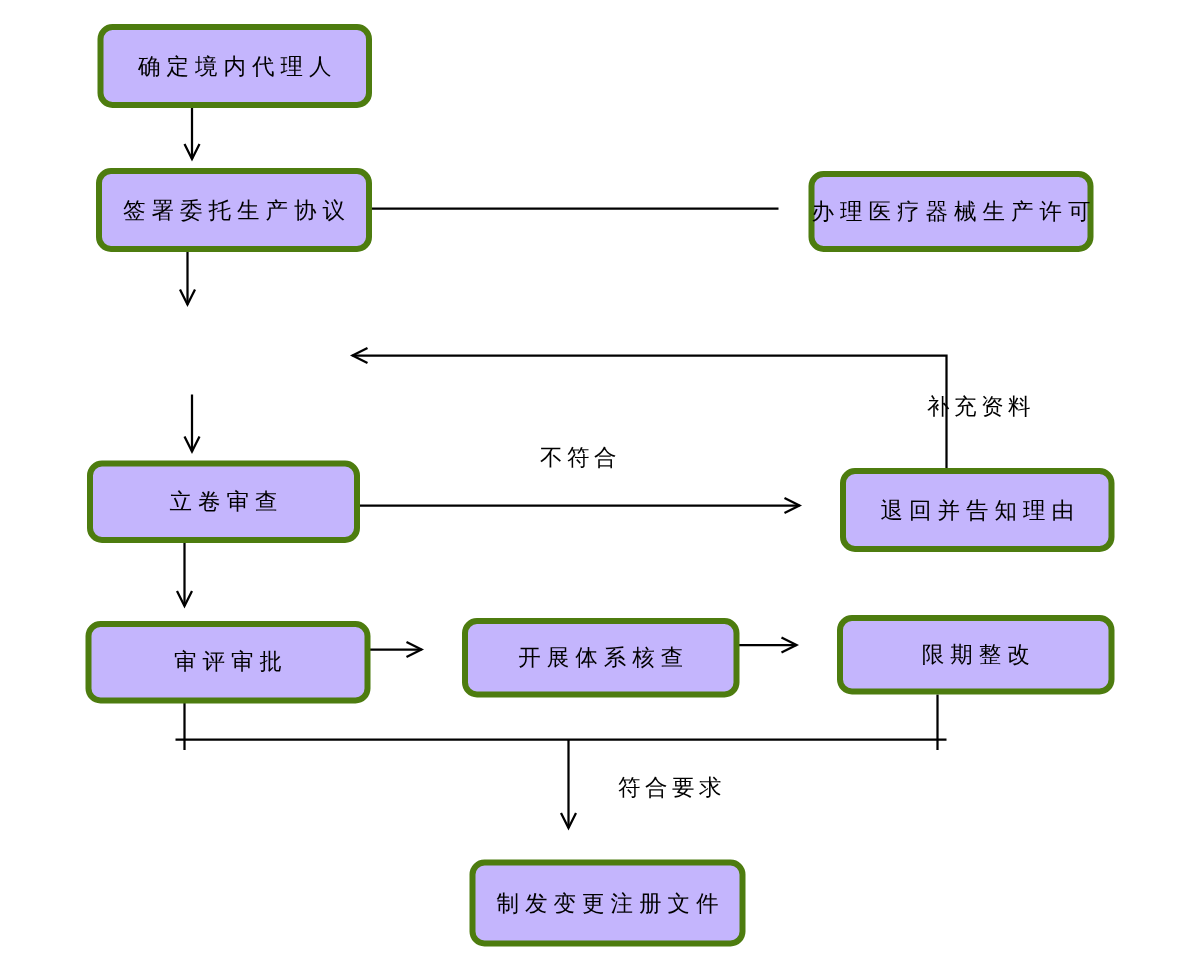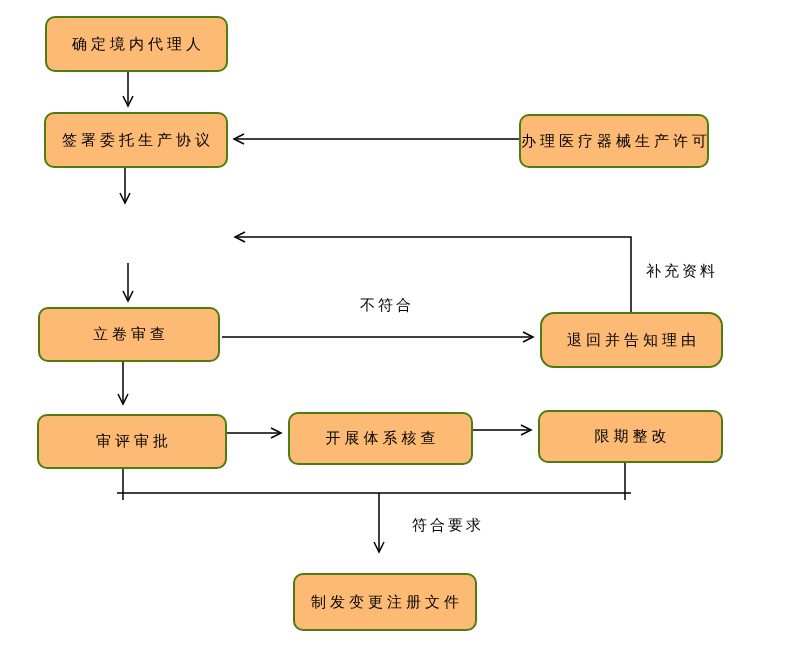--- a/index.html
+++ b/index.html
@@ -12,31 +12,32 @@
     overflow: hidden;
   }
   svg.connectors {
     position: absolute;
     left: 0; top: 0;
     width: 794px; height: 649px;
   }
   .node {
     position: absolute;
     box-sizing: border-box;
-    border: 2px solid #4d7c0f;
+    border: 4px solid #4d7c0f;
     border-radius: 10px;
-    background: #fdba74;
+    background: #c4b5fd;
     display: flex;
     align-items: center;
     justify-content: center;
     font-size: 15px;
     color: #000000;
     letter-spacing: 4px;
     text-indent: 4px;
     white-space: nowrap;
+    margin-left: 20px;
   }
   .edge-label {
     position: absolute;
     font-size: 15px;
     color: #000000;
     letter-spacing: 3px;
     white-space: nowrap;
   }
 </style>
 </head>
@@ -80,29 +81,29 @@
 
   <div class="node" style="left:45px;  top:16px;  width:183px; height:56px;">确定境内代理人</div>
 
   <div class="node" style="left:44px;  top:112px; width:184px; height:56px;">签署委托生产协议</div>
 
   <div class="node" style="left:519px; top:114px; width:190px; height:54px;">办理医疗器械生产许可</div>
 
 
   <div class="node" style="left:38px;  top:307px; width:182px; height:55px;">立卷审查</div>
 
-  <div class="node" style="left:540px; top:312px; width:183px; height:56px;border-radius:14px;">退回并告知理由</div>
+  <div class="node" style="left:540px; top:312px; width:183px; height:56px;">退回并告知理由</div>
 
   <div class="node" style="left:37px;  top:414px; width:190px; height:55px;">审评审批</div>
 
   <div class="node" style="left:288px; top:412px; width:185px; height:53px;">开展体系核查</div>
 
   <div class="node" style="left:538px; top:410px; width:185px; height:53px;">限期整改</div>
 
   <div class="node" style="left:293px; top:573px; width:184px; height:58px;">制发变更注册文件</div>
 
   <div class="edge-label" style="left:360px; top:296px;">不符合</div>
 
-  <div class="edge-label" style="left:646px; top:262px;">补充资料</div>
+  <div class="edge-label" style="left:618px; top:262px;">补充资料</div>
 
   <div class="edge-label" style="left:412px; top:516px;">符合要求</div>
 
 </div>
 
 </body></html>

